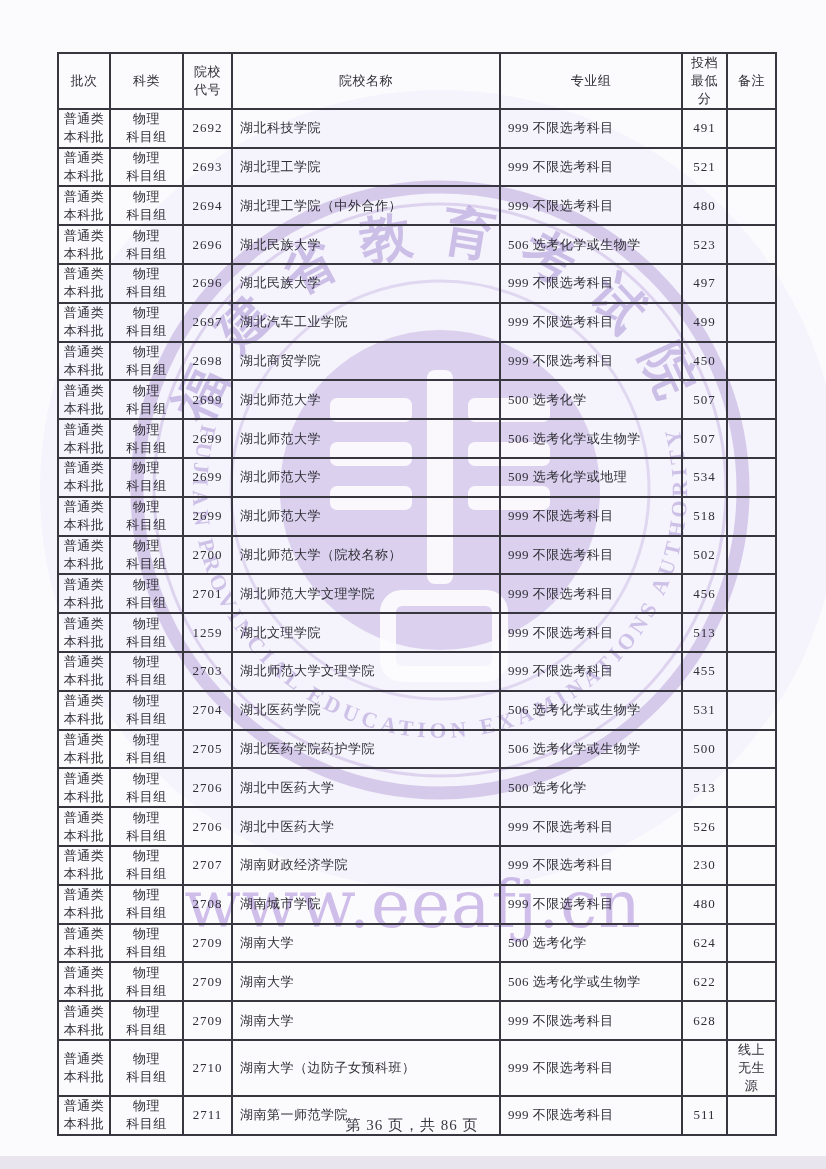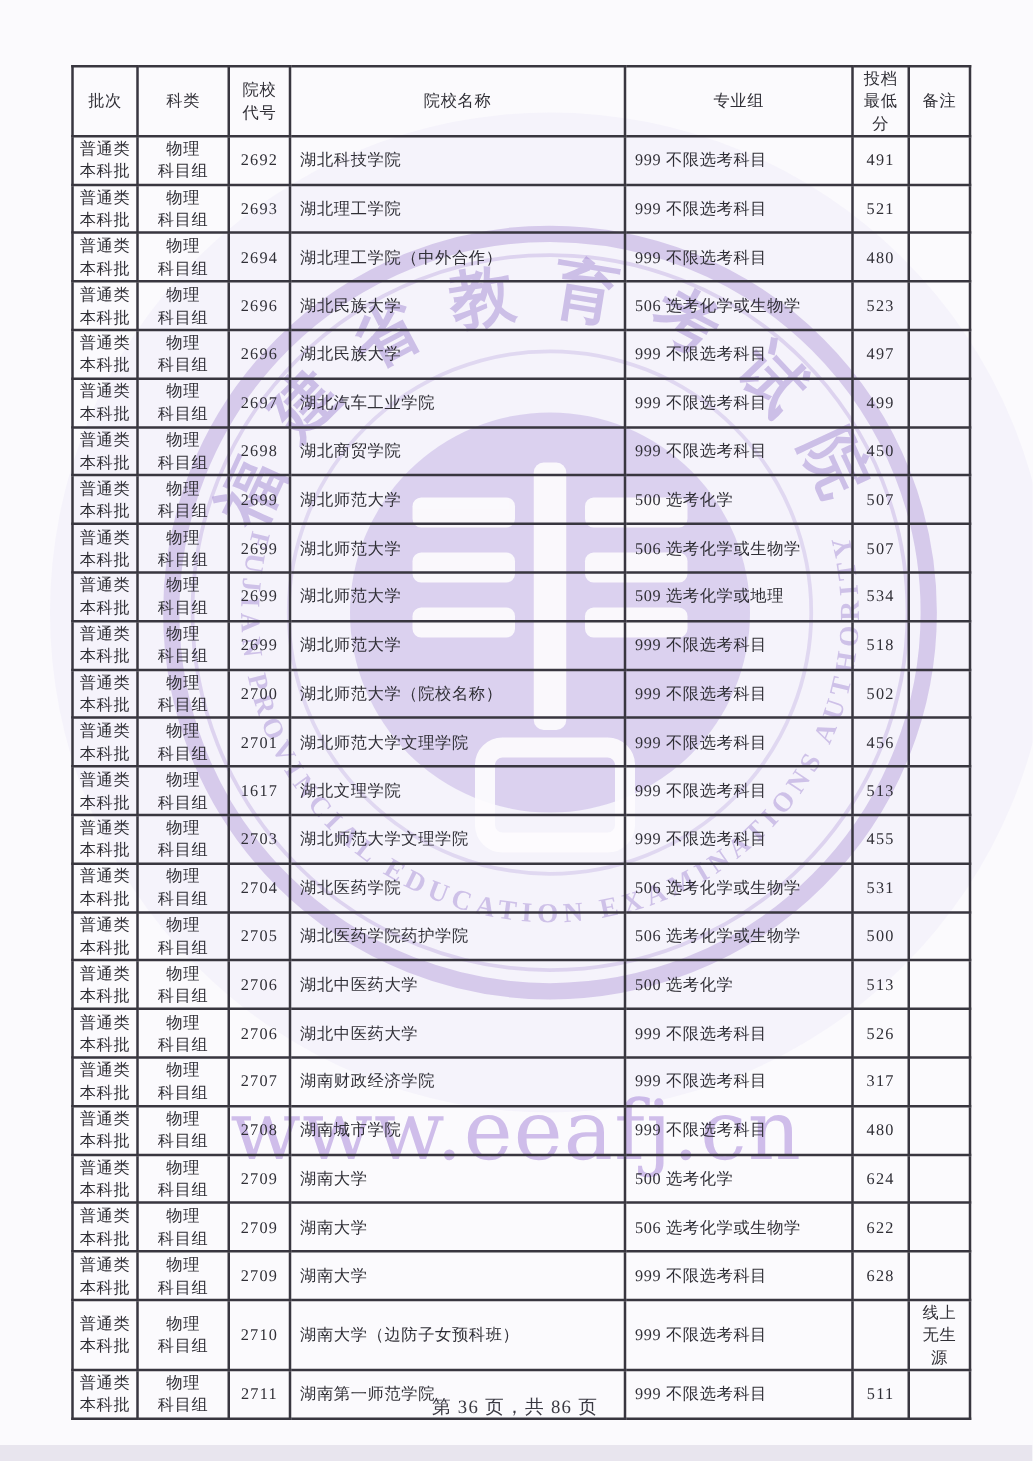--- a/index.html
+++ b/index.html
@@ -272,21 +272,21 @@
     <td class="c-group">999  不限选考科目</td>
     <td class="c-score">456</td>
     <td class="c-remark"></td>
   </tr>
 
   <tr>
     <td class="c-batch">普通类
 本科批</td>
     <td class="c-subject">物理
 科目组</td>
-    <td class="c-code">1617</td>
+    <td class="c-code">1259</td>
     <td class="c-name">湖北文理学院</td>
     <td class="c-group">999  不限选考科目</td>
     <td class="c-score">513</td>
     <td class="c-remark"></td>
   </tr>
 
   <tr>
     <td class="c-batch">普通类
 本科批</td>
     <td class="c-subject">物理
@@ -347,21 +347,21 @@
   </tr>
 
   <tr>
     <td class="c-batch">普通类
 本科批</td>
     <td class="c-subject">物理
 科目组</td>
     <td class="c-code">2707</td>
     <td class="c-name">湖南财政经济学院</td>
     <td class="c-group">999  不限选考科目</td>
-    <td class="c-score">317</td>
+    <td class="c-score">230</td>
     <td class="c-remark"></td>
   </tr>
 
   <tr>
     <td class="c-batch">普通类
 本科批</td>
     <td class="c-subject">物理
 科目组</td>
     <td class="c-code">2708</td>
     <td class="c-name">湖南城市学院</td>

